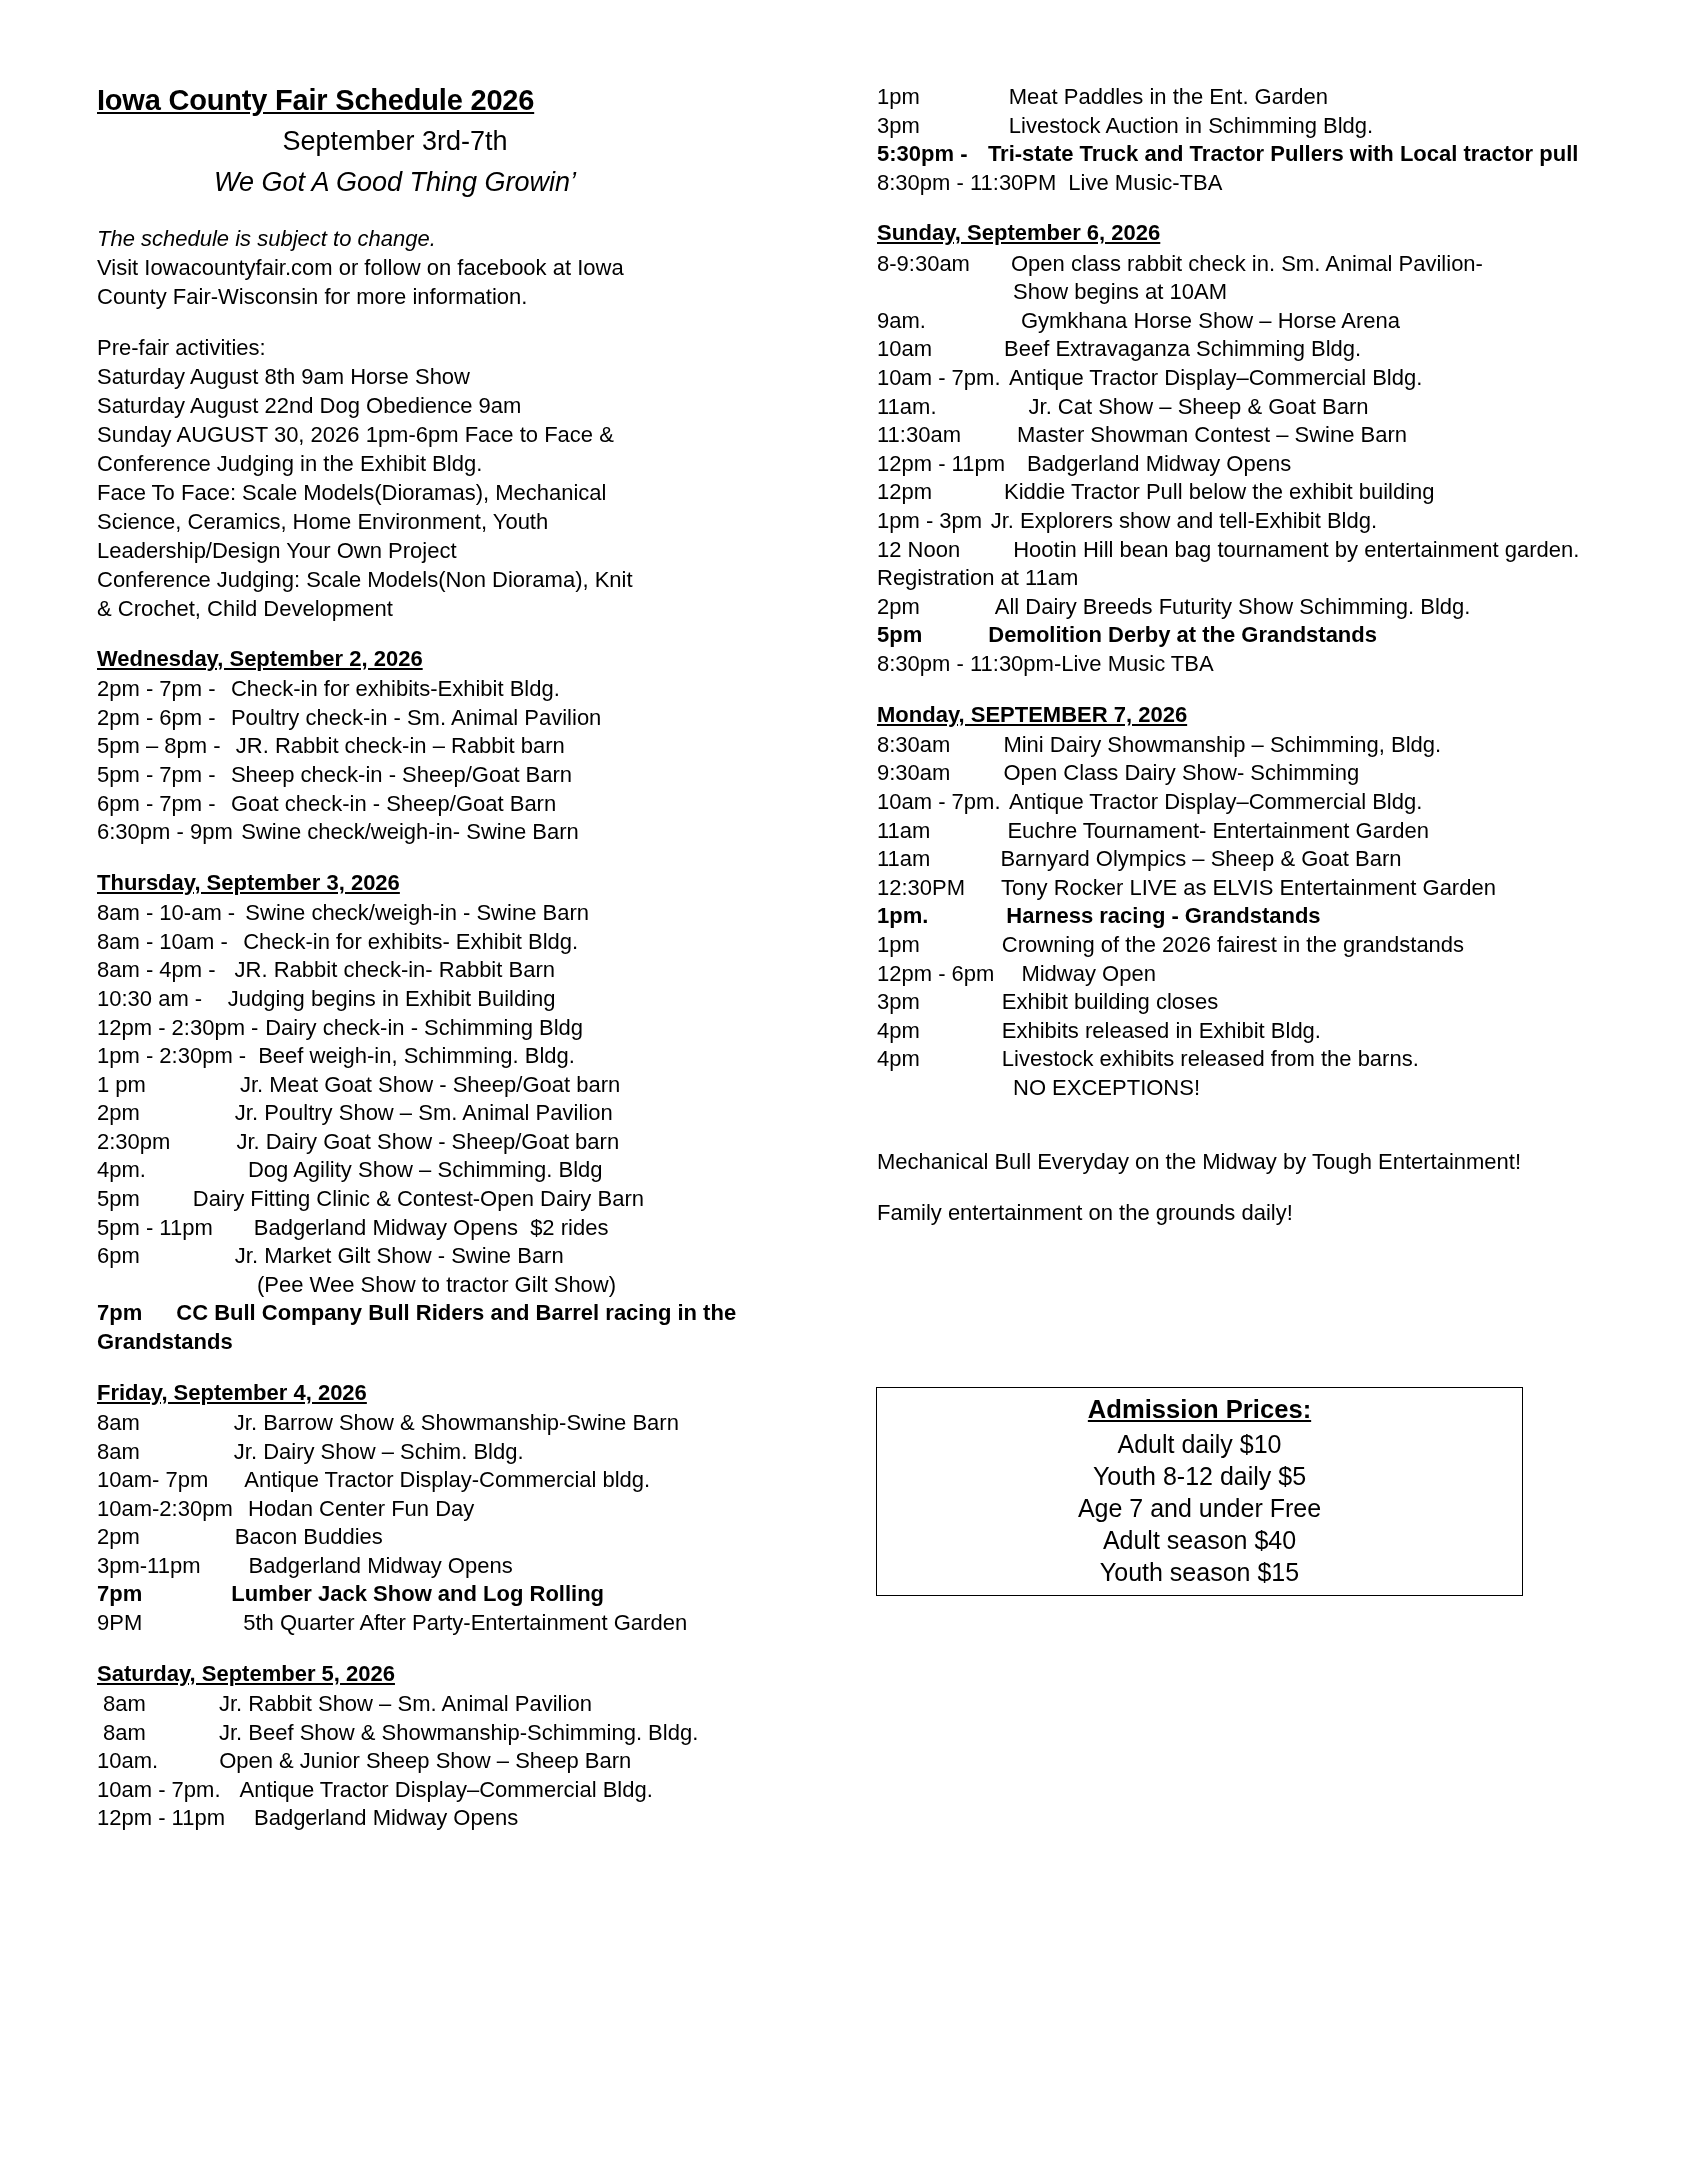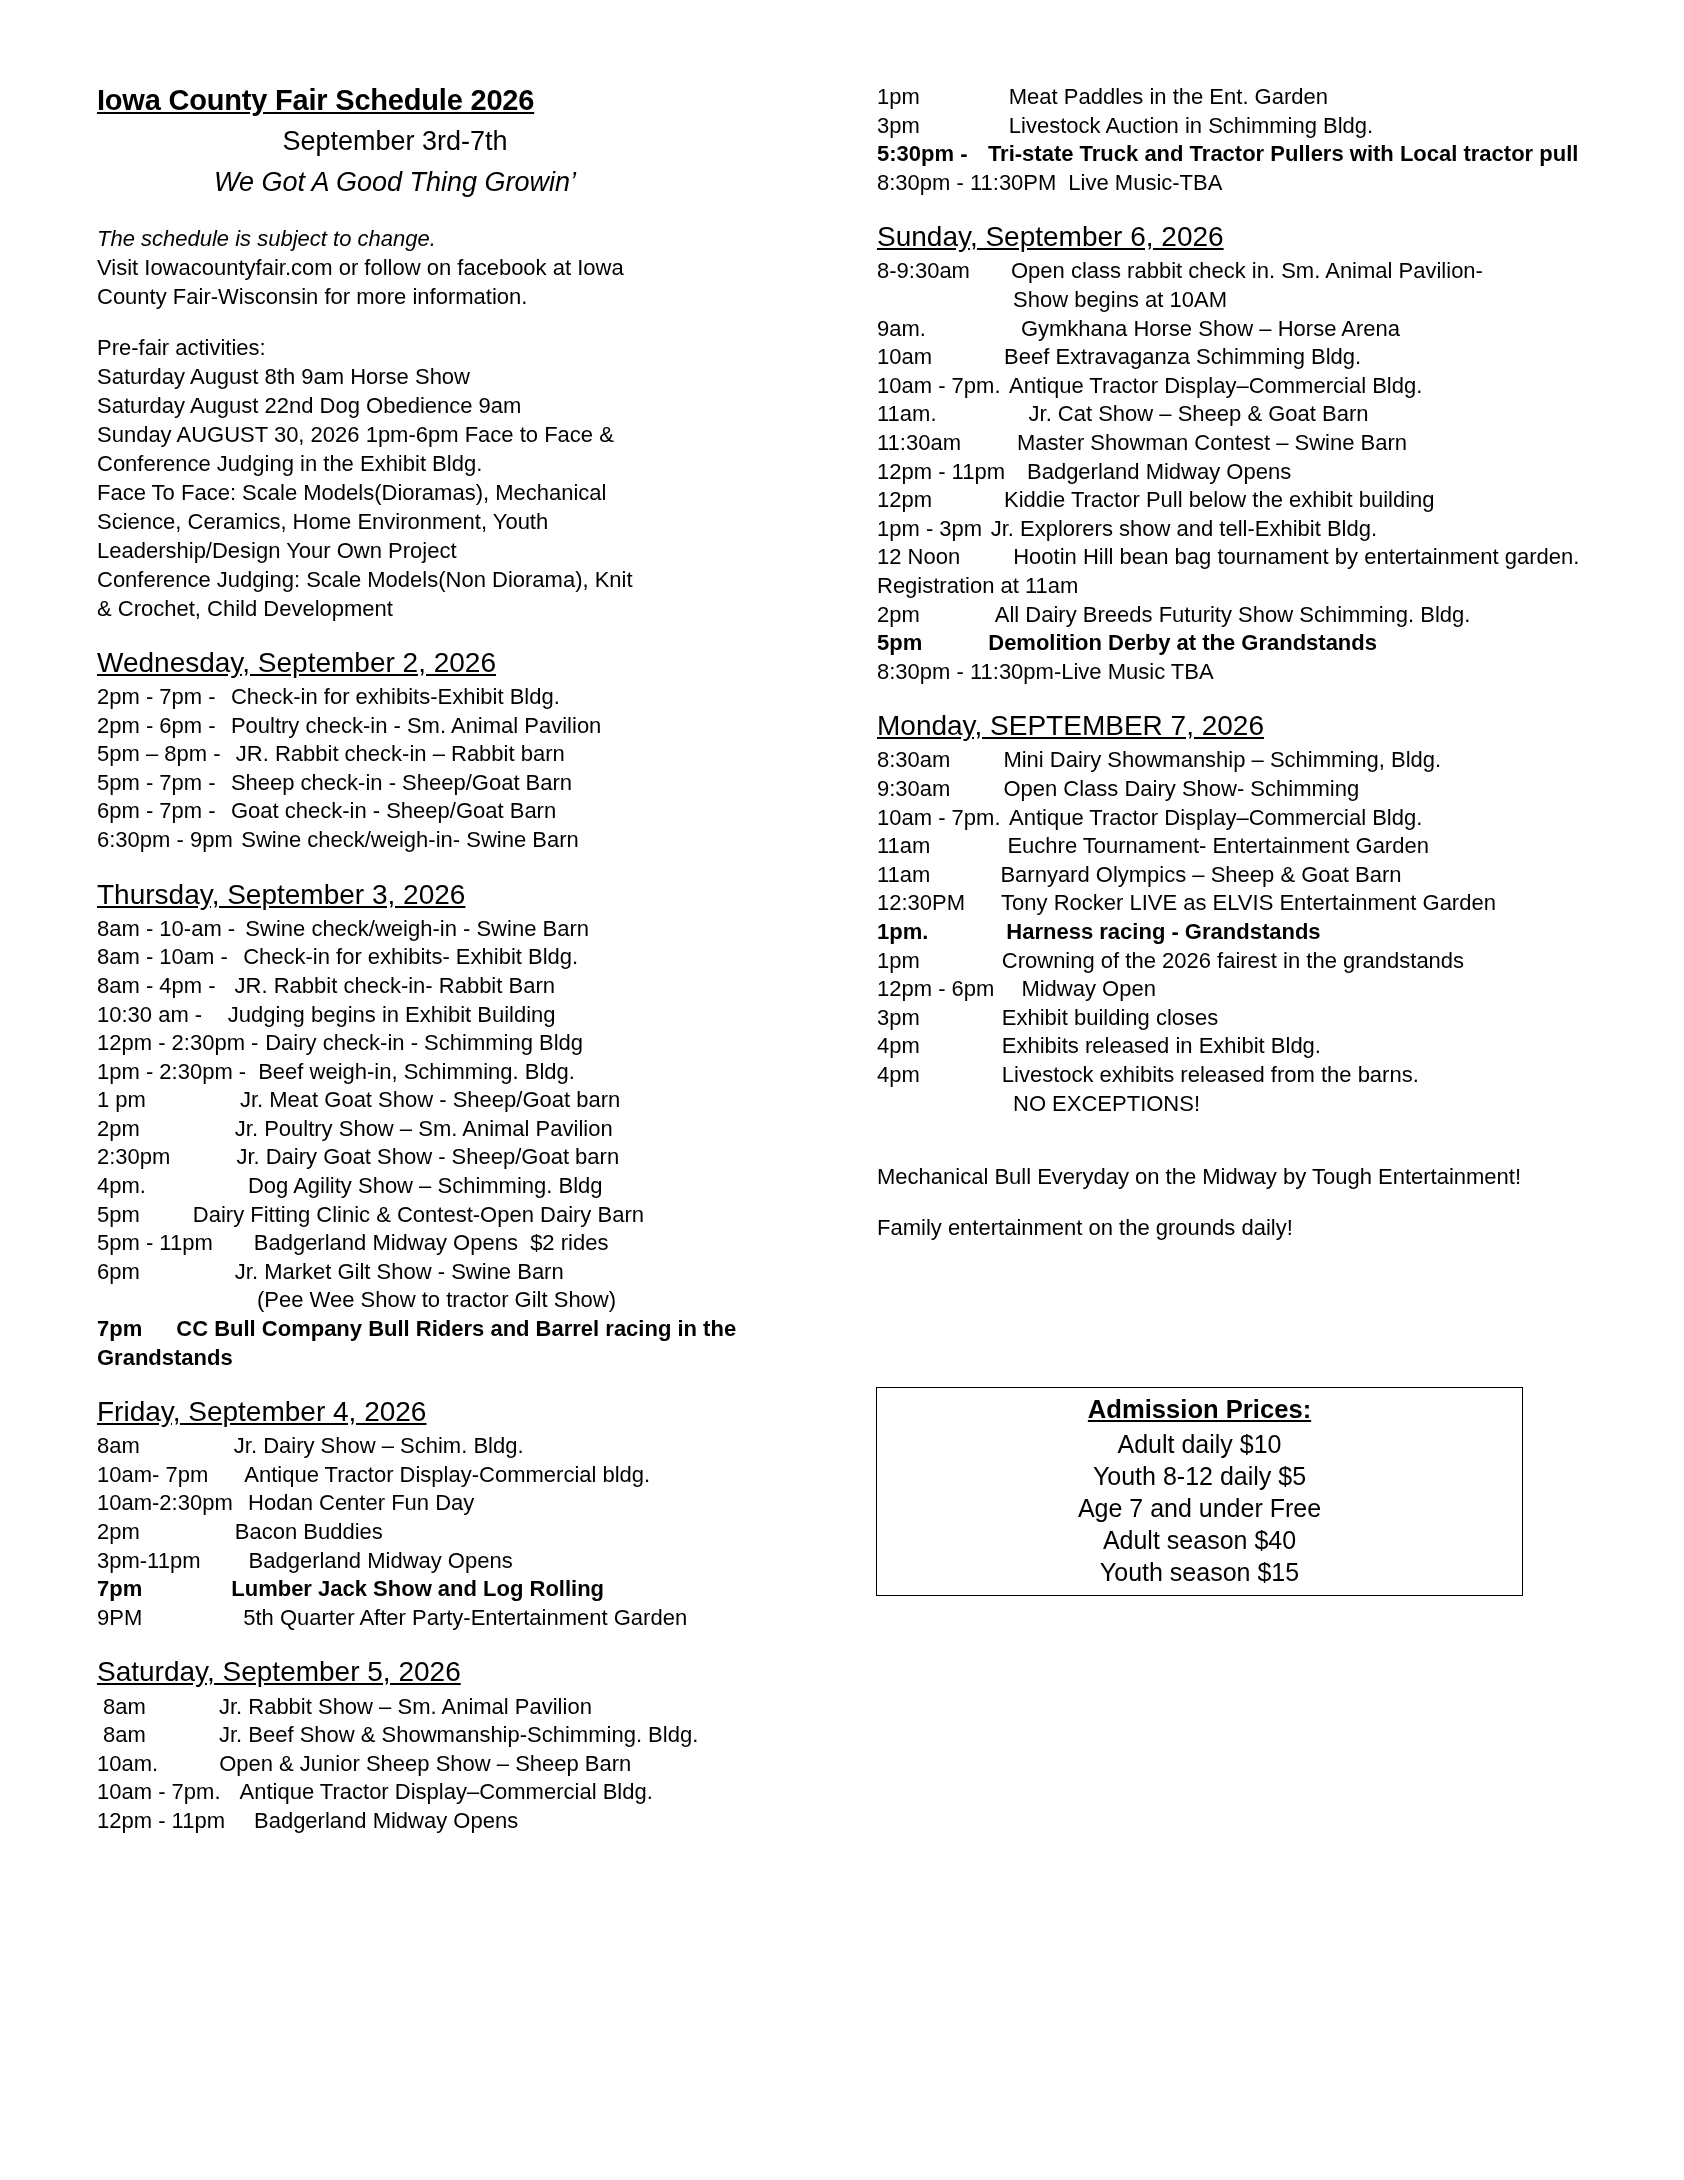--- a/index.html
+++ b/index.html
@@ -28,21 +28,21 @@
     font-size:27px;font-style:italic;text-align:center;
     line-height:1.2;margin:0 0 25.6px 0;padding-right:102px;
   }
 
   .intro-italic{font-size:22px;font-style:italic;line-height:1.32;margin:0;}
   .para{font-size:22px;line-height:1.32;margin:0;}
   .spacer{height:22px;}
 
   
   .day-head{
-    font-size:28px;font-weight:normal;text-decoration:underline;
+    font-size:22px;font-weight:bold;text-decoration:underline;
     margin:0 0 1.7px 0;line-height:1.3;
   }
   .ev{
     font-size:22px;line-height:1.30;margin:0;
     display:block;white-space:pre;
   }
   .ev.bold{font-weight:bold;white-space:normal;}
   .ev.wrap{white-space:normal;}
   .ev .t{display:inline-block;}
   .ev .d{display:inline;}
@@ -111,20 +111,21 @@
         <div class="ev"><span class="t">2pm</span><span style="display: inline-block; width: 95px;"></span><span class="d">Jr. Poultry Show – Sm. Animal Pavilion</span></div>
         <div class="ev"><span class="t">2:30pm</span><span style="display: inline-block; width: 66px;"></span><span class="d">Jr. Dairy Goat Show - Sheep/Goat barn</span></div>
         <div class="ev"><span class="t">4pm.</span><span style="display: inline-block; width: 102px;"></span><span class="d">Dog Agility Show – Schimming. Bldg</span></div>
         <div class="ev"><span class="t">5pm</span><span style="display: inline-block; width: 53px;"></span><span class="d">Dairy Fitting Clinic &amp; Contest-Open Dairy Barn</span></div>
         <div class="ev"><span class="t">5pm - 11pm</span><span style="display: inline-block; width: 41px;"></span><span class="d">Badgerland Midway Opens  $2 rides</span></div>
         <div class="ev"><span class="t">6pm</span><span style="display: inline-block; width: 95px;"></span><span class="d">Jr. Market Gilt Show - Swine Barn</span></div>
         <div class="ev"><span style="display: inline-block; width: 160px;"></span><span class="d">(Pee Wee Show to tractor Gilt Show)</span></div>
         <div class="ev bold wrap"><span class="t">7pm</span><span style="display: inline-block; width: 34px;"></span><span class="d">CC Bull Company Bull Riders and Barrel racing in the Grandstands</span></div>
         <div class="spacer"></div>
         <div class="day-head">Friday, September 4, 2026</div>
+        <div class="ev"><span class="t">8am</span><span style="display: inline-block; width: 94px;"></span><span class="d">Jr. Barrow Show &amp; Showmanship-Swine Barn</span></div>
         <div class="ev"><span class="t">8am</span><span style="display: inline-block; width: 94px;"></span><span class="d">Jr. Dairy Show – Schim. Bldg.</span></div>
         <div class="ev"><span class="t">10am- 7pm</span><span style="display: inline-block; width: 36px;"></span><span class="d">Antique Tractor Display-Commercial bldg.</span></div>
         <div class="ev"><span class="t">10am-2:30pm</span><span style="display: inline-block; width: 15.3px;"></span><span class="d">Hodan Center Fun Day</span></div>
         <div class="ev"><span class="t">2pm</span><span style="display: inline-block; width: 95px;"></span><span class="d">Bacon Buddies</span></div>
         <div class="ev"><span class="t">3pm-11pm</span><span style="display: inline-block; width: 48px;"></span><span class="d">Badgerland Midway Opens</span></div>
         <div class="ev bold"><span class="t">7pm</span><span style="display: inline-block; width: 89px;"></span><span class="d">Lumber Jack Show and Log Rolling</span></div>
         <div class="ev"><span class="t">9PM</span><span style="display: inline-block; width: 101px;"></span><span class="d">5th Quarter After Party-Entertainment Garden</span></div>
         <div class="spacer"></div>
         <div class="day-head">Saturday, September 5, 2026</div>
         <div class="ev"><span class="t"> 8am</span><span style="display: inline-block; width: 73px;"></span><span class="d">Jr. Rabbit Show – Sm. Animal Pavilion</span></div>

